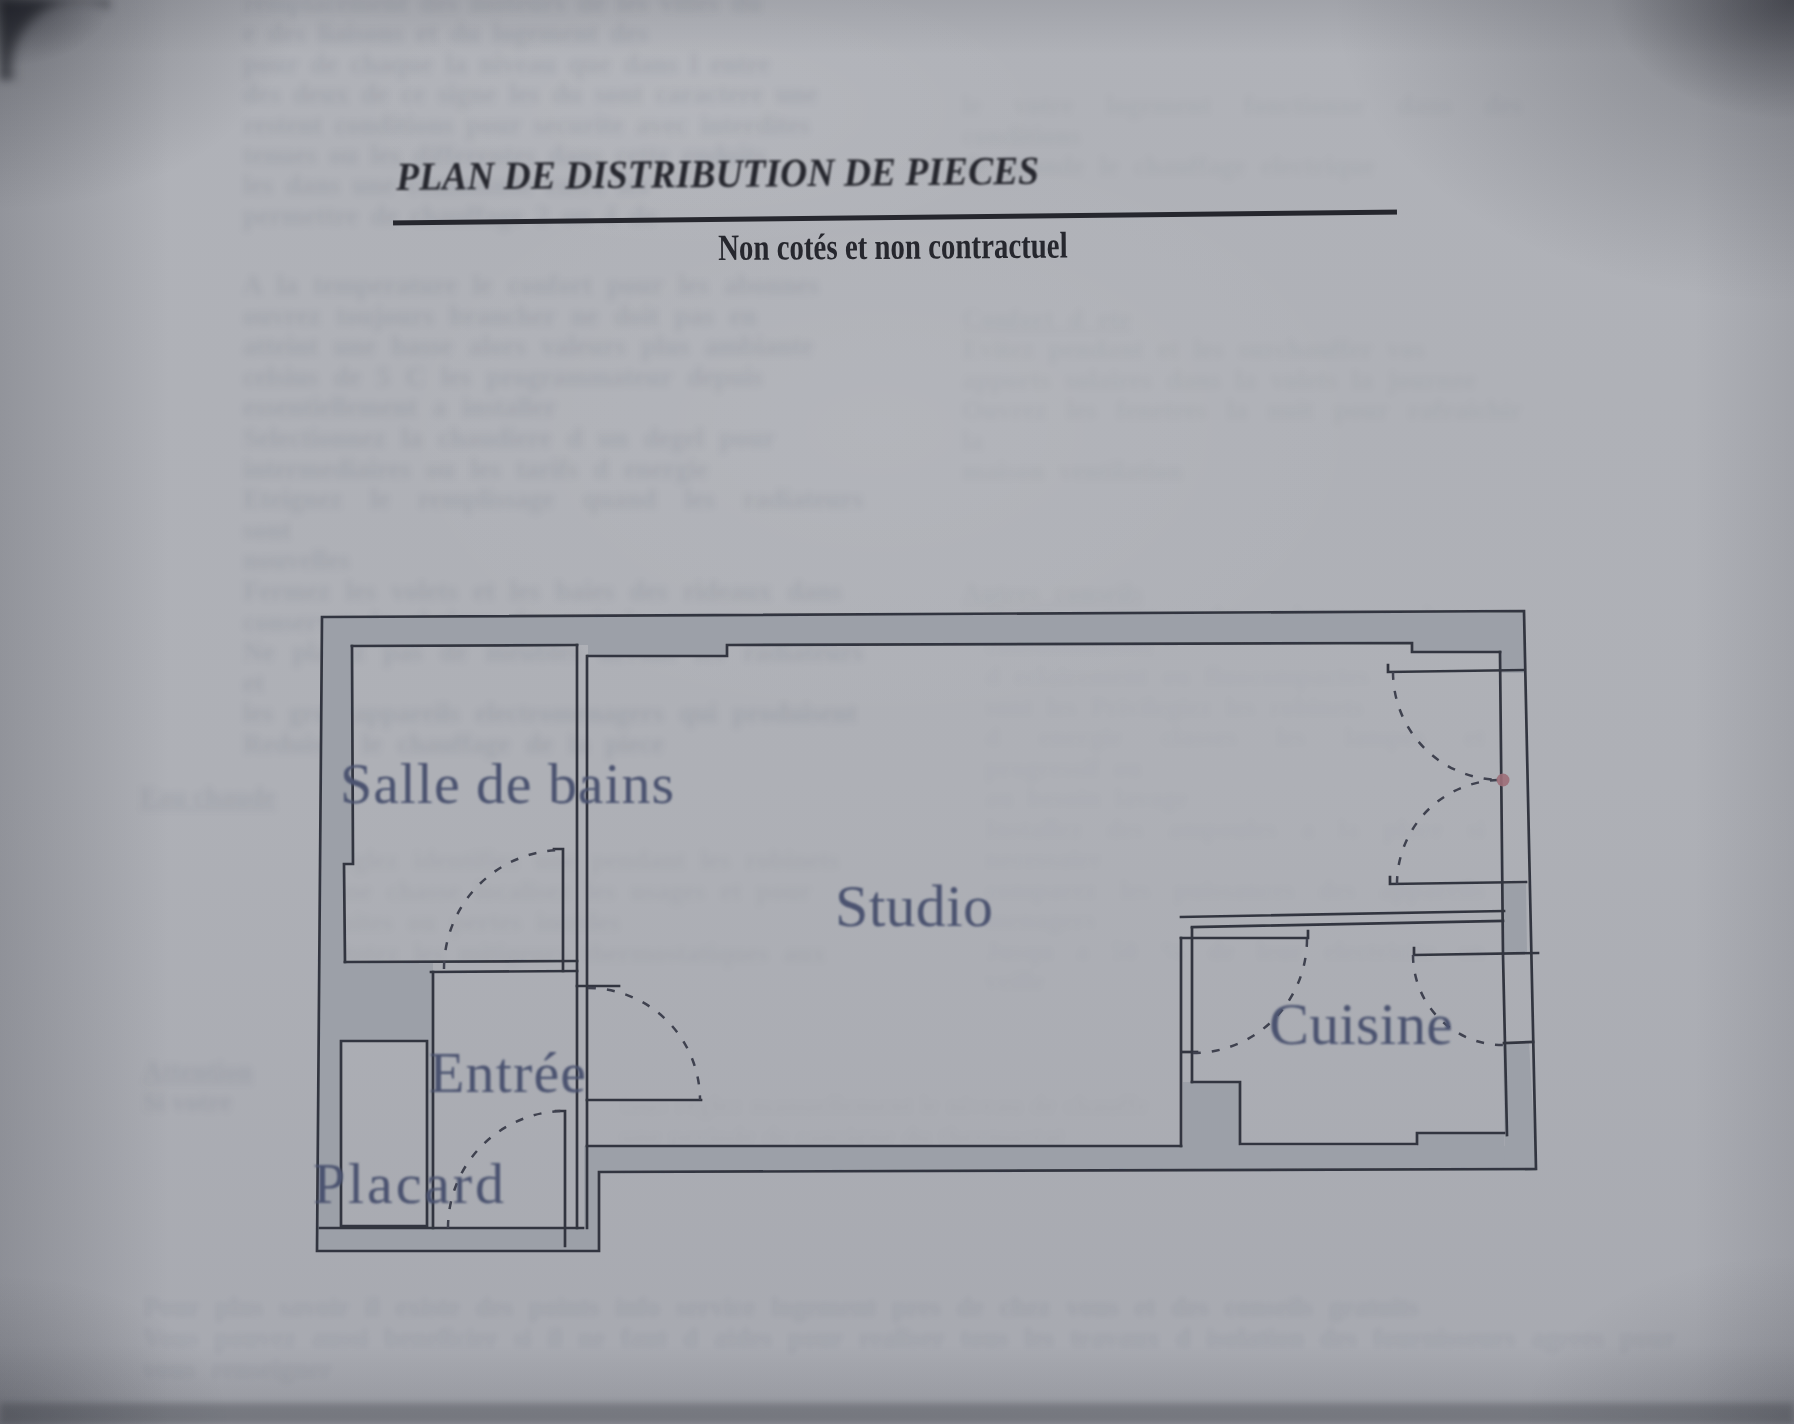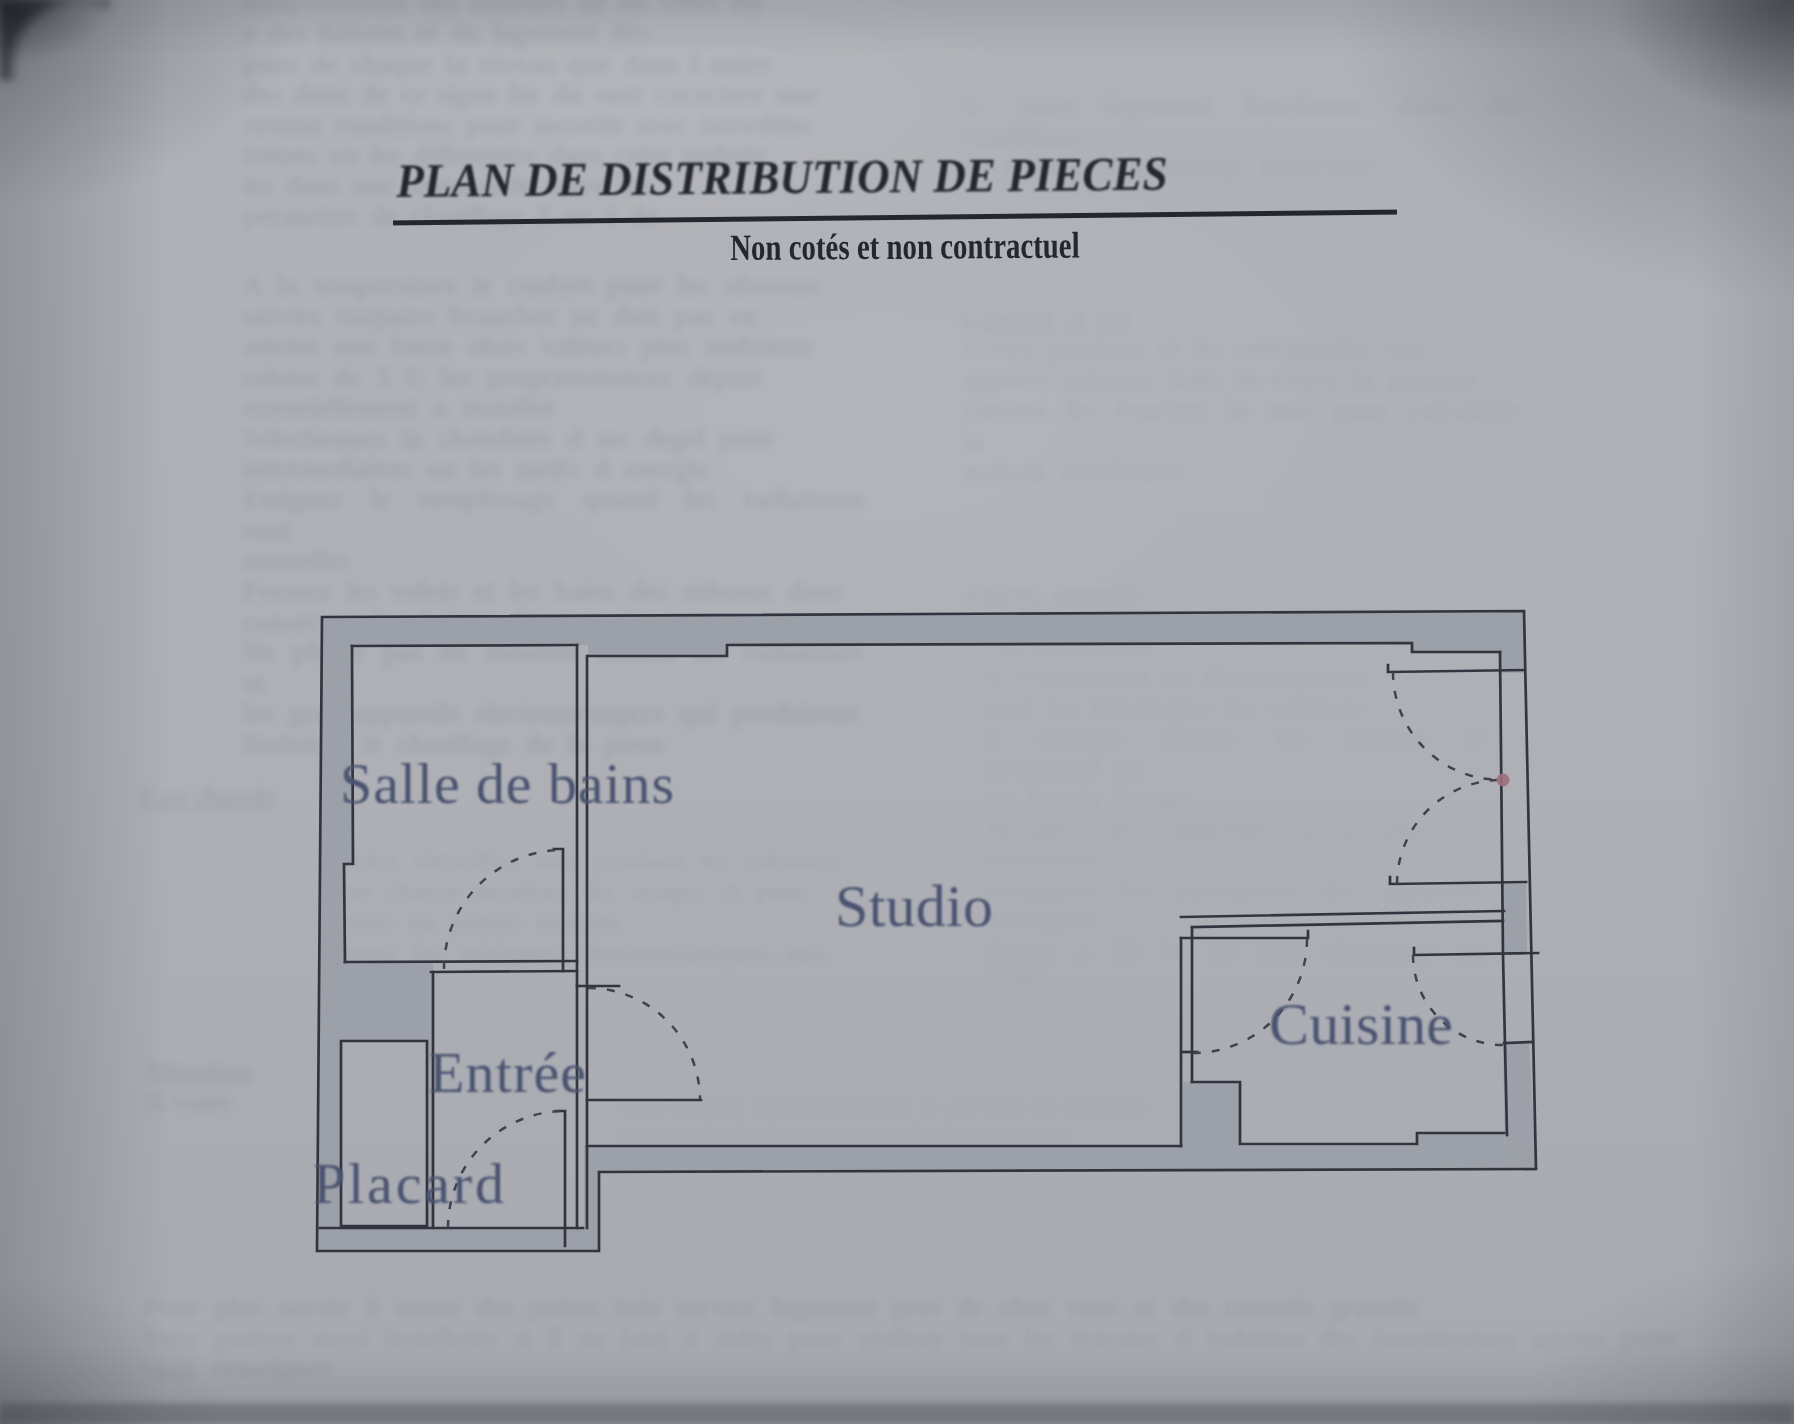--- a/index.html
+++ b/index.html
@@ -112,27 +112,27 @@
   </div>
 
   <div class="abs ghost" style="left:143px;top:1292px;width:1540px;font-size:27px;line-height:31px;font-weight:bold;word-spacing:9px;opacity:0.9;">
     <p>Pour plus savoir il existe des points info service logement pres de chez vous et des conseils gratuits<br>
     Vous pouvez aussi beneficier si il ne faut d aides pour realiser tous les travaux d isolation des fournisseurs agrees pour<br>
     vous renseigner<br>
     </p>
   </div>
 
 
-  <div class="abs" style="left:396px;top:153px;font-size:48px;font-weight:bold;font-style:italic;color:#26272e;filter:blur(0.8px);">
+  <div class="abs" style="left:396px;top:153px;font-size:40px;font-weight:bold;font-style:italic;color:#26272e;filter:blur(0.8px);">
     <span id="ttl" style="display:inline-block;transform:rotate(-0.55deg) scaleX(0.939);transform-origin:left top;white-space:nowrap;">PLAN DE DISTRIBUTION DE PIECES</span>
   </div>
 
   <div class="abs" style="left:393px;top:215px;width:1004px;height:5px;background:#26272e;transform:rotate(-0.62deg);filter:blur(0.7px);"></div>
 
-  <div class="abs" style="left:718px;top:226px;font-size:37px;font-weight:bold;color:#26272e;filter:blur(0.6px);margin-left:12px;">
+  <div class="abs" style="left:718px;top:226px;font-size:37px;font-weight:bold;color:#26272e;filter:blur(0.6px);">
     <span id="sub" style="display:inline-block;transform:rotate(-0.4deg) scaleX(0.78);transform-origin:left top;white-space:nowrap;">Non cotés et non contractuel</span>
   </div>
 
   <svg class="abs" style="left:0;top:0;" width="1794" height="1424" viewBox="0 0 1794 1424">
     <defs>
       <filter id="soft" x="-5%" y="-5%" width="110%" height="110%">
           <feGaussianBlur stdDeviation="0.7"></feGaussianBlur>
         </filter>
       <filter id="soft2" x="-20%" y="-20%" width="140%" height="140%">
           <feGaussianBlur stdDeviation="0.85"></feGaussianBlur>

